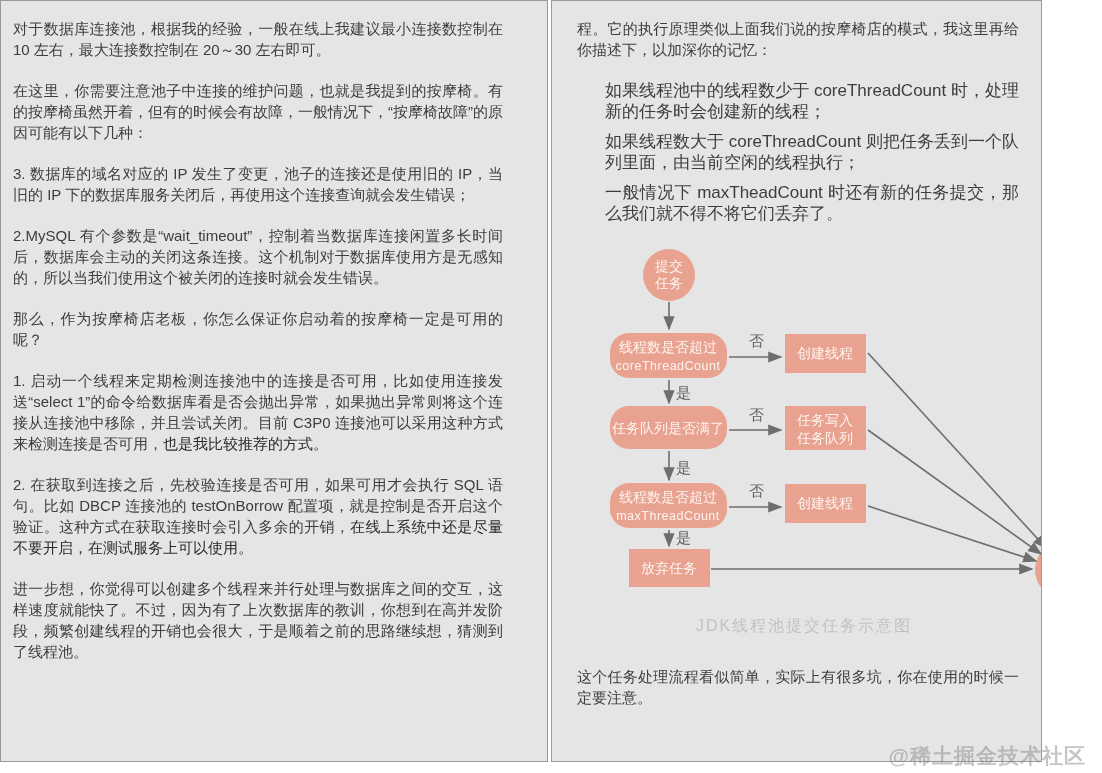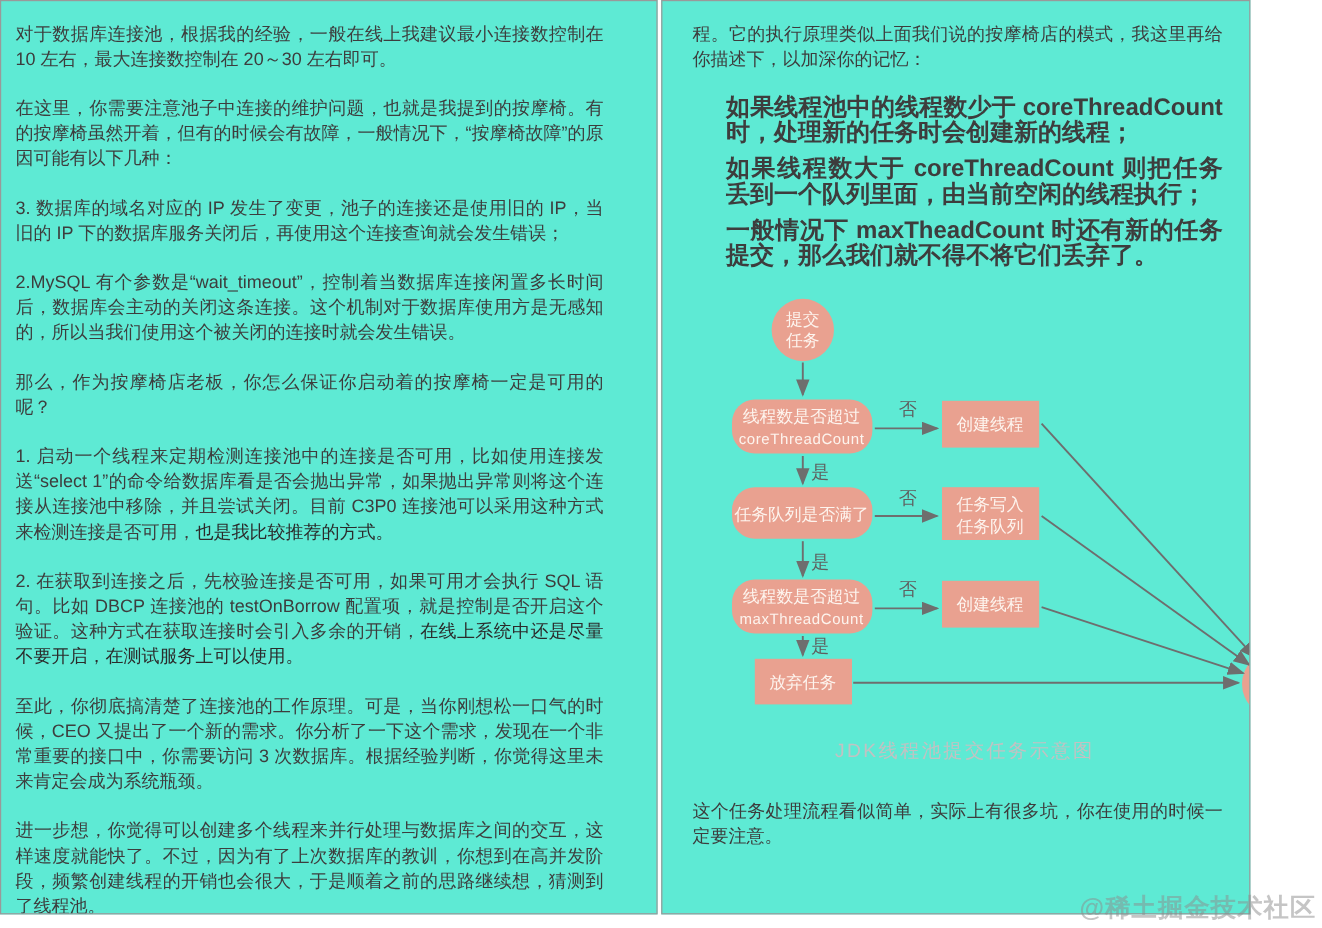--- a/index.html
+++ b/index.html
@@ -6,54 +6,53 @@
   body {
     width: 1102px; height: 773px;
     font-family: "Liberation Sans", "DejaVu Sans", sans-serif;
     color: #3d3d3d;
     position: relative;
     overflow: hidden;
   }
   .canvas { display: flex; align-items: flex-start; }
   .page {
     box-sizing: border-box;
-    background: #5eead4;
+    background: #e5e5e5;
     border: 1px solid #999999;
     height: 762px;
     overflow: hidden;
     position: relative;
   }
   .page-left  { width: 548px; padding: 17px 44px 0 12px; }
   .page-right { width: 491px; margin-left: 3px; padding: 17px 22px 0 25px; }
   .page p {
     margin: 0 0 20px 0;
     font-size: 15px;
     line-height: 21px;
     text-align: justify;
   }
   .page p b { font-weight: 400; color: #2b2b2b; }
   .bullet-list { margin: 4px 0 0 28px; }
   .bullet-list .list-item {
-    font-size: 20px;
+    font-size: 17px;
     line-height: 21px;
     margin-bottom: 9px;
     text-align: justify;
-    font-weight: bold;
   }
   .figure { width: 540px; height: 400px; margin: 16px 0 4px -25px; position: relative; }
   .figure svg { display: block; }
   .flow-label { font-size: 15px; fill: #5f5f5f; }
   .node-text { fill: #fdf4ee; font-size: 14px; text-anchor: middle; }
   .node-text.en { font-size: 12.5px; letter-spacing: 0.5px; }
   .flow-line { stroke: #6e6e6e; stroke-width: 1.6; fill: none; }
   .fig-caption { fill: #c2c2c2; font-size: 16px; letter-spacing: 2px; text-anchor: middle; }
   .after-figure { margin-top: 26px !important; }
   .watermark {
     position: absolute;
-    right: 5px;
+    right: 16px;
     top: 742px;
     font-size: 21px;
     font-weight: 700;
     color: rgba(140, 140, 140, 0.50);
     letter-spacing: 1px;
     pointer-events: none;
     margin-left: 16px;
   }
 </style>
 </head>
@@ -62,21 +61,20 @@
 <div class="canvas">
 
   <div class="page page-left">
     <p>对于数据库连接池，根据我的经验，一般在线上我建议最小连接数控制在 10 左右，最大连接数控制在 20～30 左右即可。</p>
     <p>在这里，你需要注意池子中连接的维护问题，也就是我提到的按摩椅。有的按摩椅虽然开着，但有的时候会有故障，一般情况下，“按摩椅故障”的原因可能有以下几种：</p>
     <p>3. 数据库的域名对应的 IP 发生了变更，池子的连接还是使用旧的 IP，当旧的 IP 下的数据库服务关闭后，再使用这个连接查询就会发生错误；</p>
     <p>2.MySQL 有个参数是“wait_timeout”，控制着当数据库连接闲置多长时间后，数据库会主动的关闭这条连接。这个机制对于数据库使用方是无感知的，所以当我们使用这个被关闭的连接时就会发生错误。</p>
     <p>那么，作为按摩椅店老板，你怎么保证你启动着的按摩椅一定是可用的呢？</p>
     <p><span>1. 启动一个线程来定期检测连接池中的连接是否可用，比如使用连接发送“select 1”的命令给数据库看是否会抛出异常，如果抛出异常则将这个连接从连接池中移除，并且尝试关闭。目前 C3P0 连接池可以采用这种方式来检测连接是否可用，</span><b>也是我比较推荐的方式。</b></p>
     <p><span>2. 在获取到连接之后，先校验连接是否可用，如果可用才会执行 SQL 语句。比如 DBCP 连接池的 testOnBorrow 配置项，就是控制是否开启这个验证。这种方式在获取连接时会引入多余的开销，</span><b>在线上系统中还是尽量不要开启，在测试服务上可以使用。</b></p>
-    <p>至此，你彻底搞清楚了连接池的工作原理。可是，当你刚想松一口气的时候，CEO 又提出了一个新的需求。你分析了一下这个需求，发现在一个非常重要的接口中，你需要访问 3 次数据库。根据经验判断，你觉得这里未来肯定会成为系统瓶颈。</p>
     <p>进一步想，你觉得可以创建多个线程来并行处理与数据库之间的交互，这样速度就能快了。不过，因为有了上次数据库的教训，你想到在高并发阶段，频繁创建线程的开销也会很大，于是顺着之前的思路继续想，猜测到了线程池。</p>
 
   </div>
 
   <div class="page page-right">
     <p>程。它的执行原理类似上面我们说的按摩椅店的模式，我这里再给你描述下，以加深你的记忆：</p>
 
     <div class="bullet-list">
       <div class="list-item">如果线程池中的线程数少于 coreThreadCount 时，处理新的任务时会创建新的线程；</div>
       <div class="list-item">如果线程数大于 coreThreadCount 则把任务丢到一个队列里面，由当前空闲的线程执行；</div>

